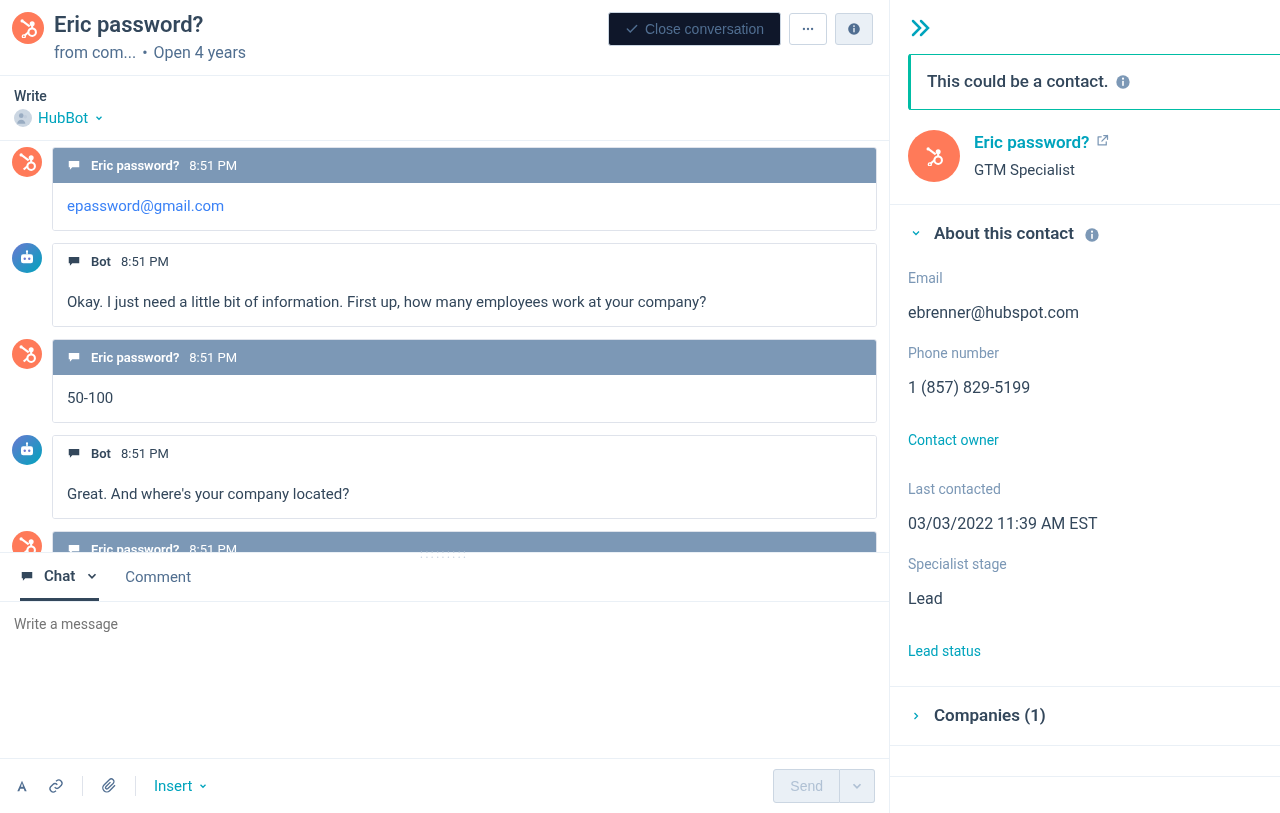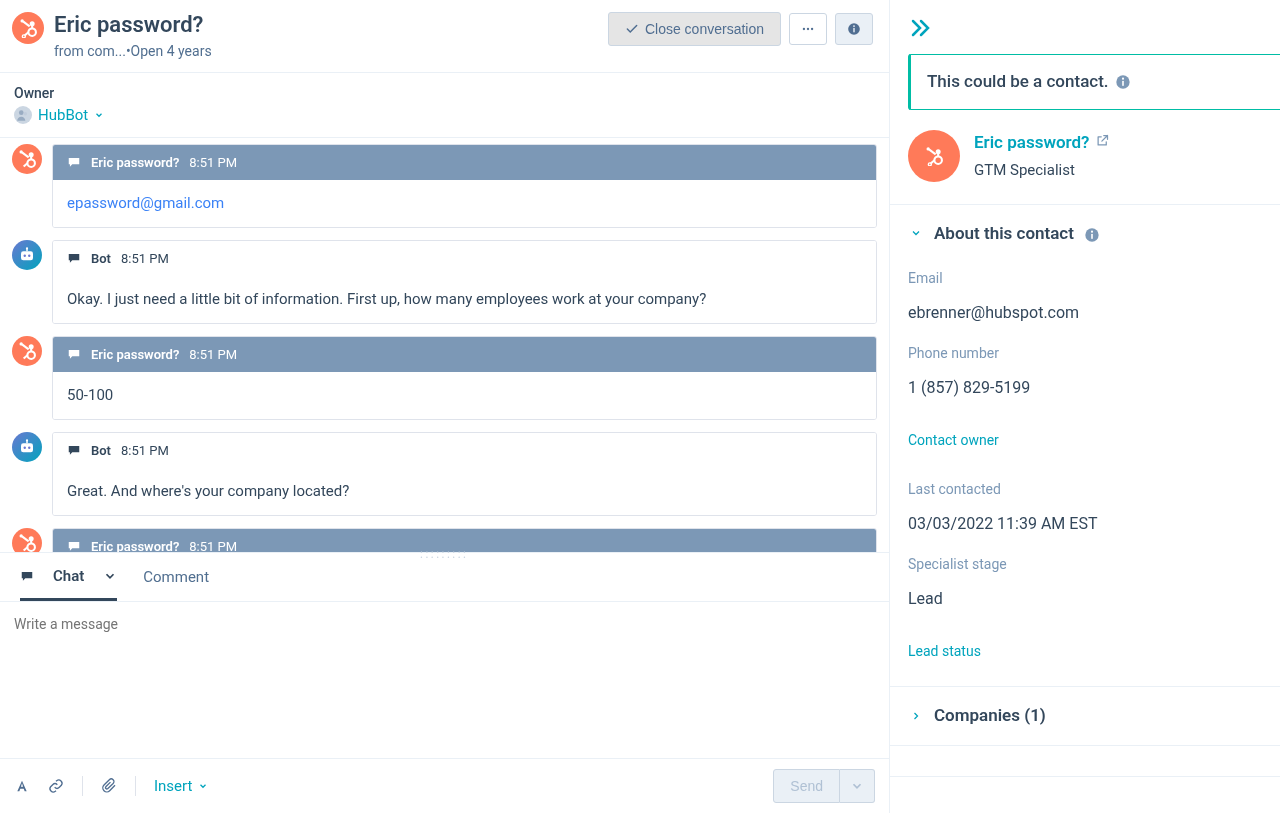--- a/index.html
+++ b/index.html
@@ -14,24 +14,24 @@
   .main{flex:1;display:flex;flex-direction:column;border-right:1px solid #eaf0f6;}
   .sidebar{width:390px;flex-shrink:0;background:#fff;overflow-y:auto;}
 
   
   .hdr{display:flex;align-items:flex-start;justify-content:space-between;padding:12px 16px 10px 12px;border-bottom:1px solid #eaf0f6;}
   .hdr-left{display:flex;align-items:flex-start;gap:10px;}
   .avatar-lg{width:32px;height:32px;border-radius:50%;display:flex;align-items:center;justify-content:center;flex-shrink:0;}
   .avatar-hs{background:#ff7a59;}
   .avatar-hs svg{width:20px;height:20px;}
   .title{font-size:22px;font-weight:600;color:#33475b;margin-top:-4px;}
-  .subline{color:#516f90;font-size:14px;white-space:nowrap;display:flex;align-items:center;}
+  .subline{color:#516f90;font-size:16px;white-space:nowrap;display:flex;gap:6px;align-items:center;}
   .hdr-right{display:flex;gap:8px;align-items:center;}
 
-  .btn{display:inline-flex;align-items:center;gap:6px;border:1px solid #cbd6e2;border-radius:3px;padding:8px 16px;font-size:14px;cursor:pointer;background:#e5e5e5;color:#506e91;font-weight:400;}
+  .btn{display:inline-flex;align-items:center;gap:6px;border:1px solid #cbd6e2;border-radius:3px;padding:8px 16px;font-size:14px;cursor:pointer;background:#0f172a;color:#506e91;font-weight:400;}
   .btn.icon-only{padding:8px 11px;background:#fff;}
   .btn.icon-only.filled{background:#eaf0f6;}
   .btn svg{width:14px;height:14px;}
 
   
   .owner{padding:10px 14px 10px 14px;border-bottom:1px solid #eaf0f6;}
   .owner-lbl{font-size:14px;color:#33475b;font-weight:500;}
   .owner-select{display:flex;align-items:center;gap:6px;color:#00a4bd;font-weight:400;cursor:pointer;font-size:15px;}
   .owner-avatar{width:18px;height:18px;border-radius:50%;background:#cbd6e2;display:inline-flex;align-items:center;justify-content:center;}
   .owner-avatar svg{width:14px;height:14px;}
@@ -47,21 +47,21 @@
   .bubble-meta .name{font-weight:600;}
   .bubble-meta.gray{background:#fff;color:#33475b;}
   .bubble-meta svg{width:14px;height:14px;flex-shrink:0;}
   .bubble-body{background:#fff;padding:12px 14px;font-size:15px;color:#33475b;}
   .bubble-body.link{color:#3b82f6;}
 
   
   .composer{border-top:1px solid #eaf0f6;position:relative;}
   .drag-handle{position:absolute;top:-2px;left:50%;transform:translateX(-50%);color:#cbd6e2;letter-spacing:3px;font-size:7px;line-height:5px;cursor:ns-resize;}
   .tabs{display:flex;gap:26px;padding:0 20px;border-bottom:1px solid #eaf0f6;}
-  .tab{display:flex;align-items:center;gap:19px;padding:12px 0 11px;color:#33475b;cursor:pointer;font-size:15px;}
+  .tab{display:flex;align-items:center;gap:10px;padding:12px 0 11px;color:#33475b;cursor:pointer;font-size:15px;}
   .tab.active{font-weight:600;border-bottom:3px solid #33475b;}
   .tab.inactive{color:#516f90;}
   .tab svg{width:14px;height:14px;}
   .composer-input{width:100%;border:none;resize:none;outline:none;padding:14px 14px;font-size:14px;color:#33475b;min-height:150px;font-family:inherit;}
   .composer-bar{display:flex;align-items:center;justify-content:space-between;padding:10px 14px;border-top:1px solid #eaf0f6;}
   .bar-left{display:flex;align-items:center;gap:18px;}
   .bar-left .tool{color:#506e91;cursor:pointer;display:flex;align-items:center;}
   .bar-left .tool svg{width:16px;height:16px;}
   .bar-left .sep{width:1px;height:20px;background:#dfe3eb;}
   .insert{color:#00a4bd;font-weight:400;font-size:15px;display:flex;align-items:center;gap:6px;cursor:pointer;}
@@ -142,21 +142,21 @@
           <svg viewBox="0 0 24 24">
               <circle cx="12" cy="12" r="10" fill="#506e91"></circle>
               <circle cx="12" cy="7" r="1.6" fill="#eaf0f6"></circle>
               <rect x="10.8" y="10" width="2.4" height="8" rx="1.2" fill="#eaf0f6"></rect>
             </svg>
         </button>
       </div>
     </div>
 
     <div class="owner">
-      <div class="owner-lbl">Owner</div>
+      <div class="owner-lbl">Write</div>
       <div class="owner-select">
         <span class="owner-avatar">
           <svg viewBox="0 0 24 24">
               <circle cx="9" cy="8" r="4" fill="#99acc2"></circle>
               <circle cx="16" cy="10" r="3" fill="#c1cddc"></circle>
               <path d="M2 22c0-4 3-7 7-7s7 3 7 7z" fill="#99acc2"></path>
             </svg>
         </span>
         <span>HubBot</span>
         <svg viewBox="0 0 24 24" width="10" height="10">

